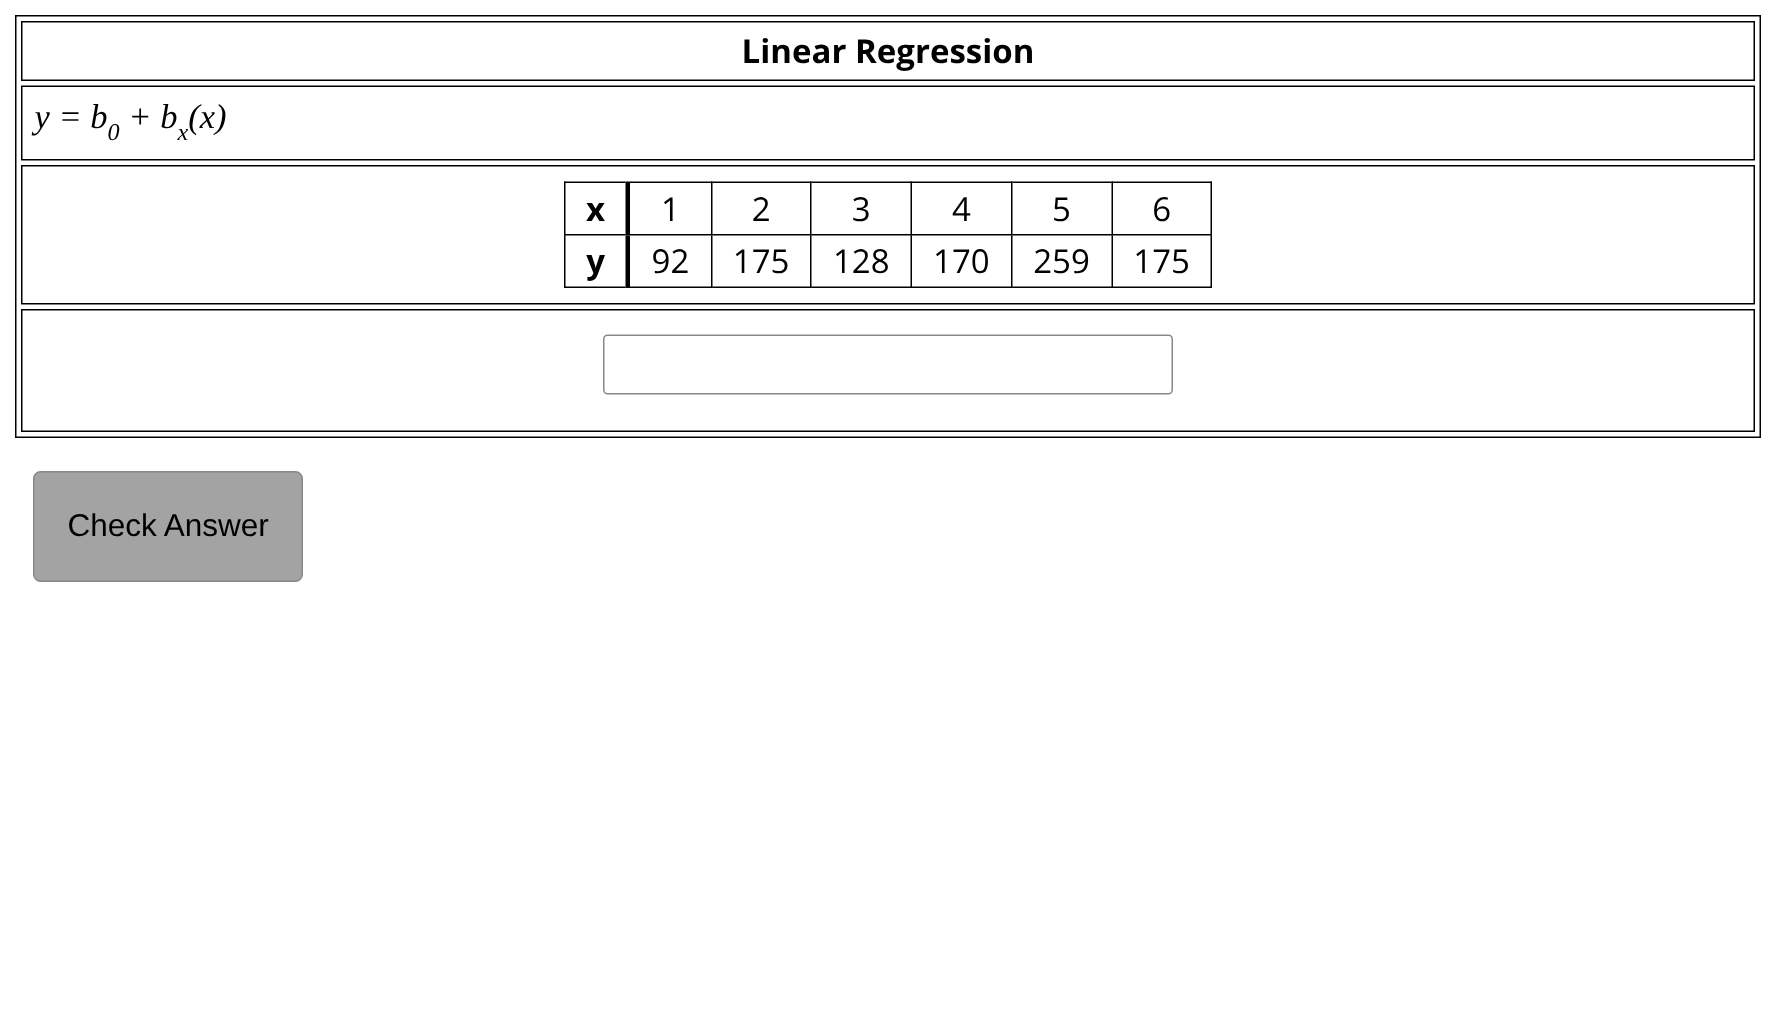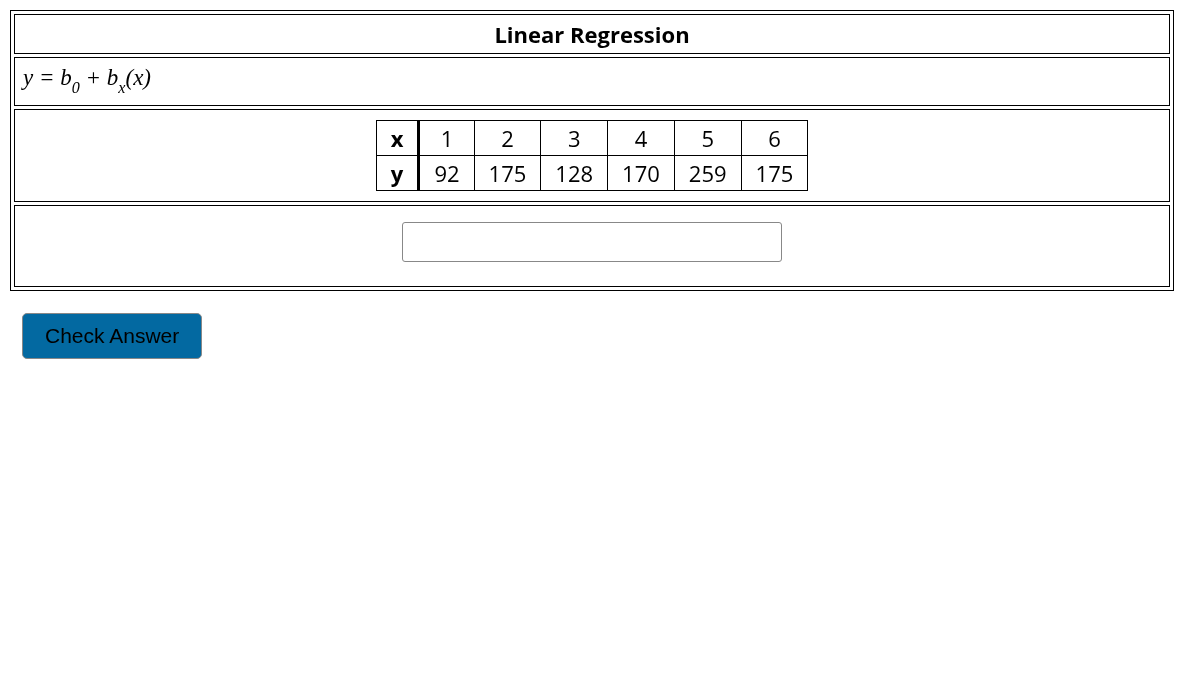--- a/index.html
+++ b/index.html
@@ -84,22 +84,22 @@
       height: 40px;
       font-size: 20px;
       padding: 4px 8px;
       border: 1px solid #888;
       border-radius: 3px;
     }
     .check-button {
       margin-top: 22px;
       margin-left: 12px;
       font-size: 21px;
-      padding: 10px 22px;
-      background: #0369a1;
+      padding: 24px 22px;
+      background: #a3a3a3;
       border: 1px solid #888;
       border-radius: 5px;
       cursor: pointer;
     }
   </style>
 </head>
 <body>
 
 
 

